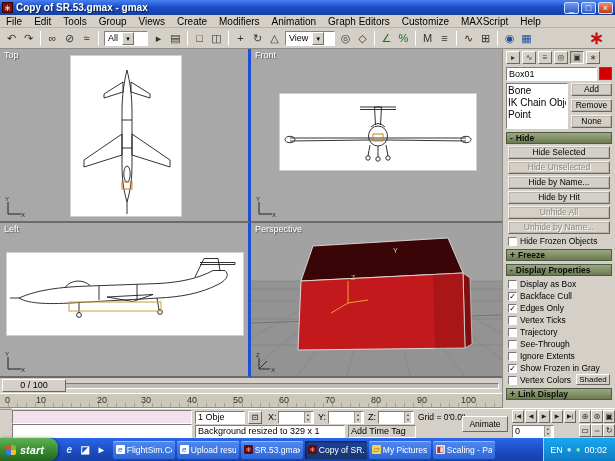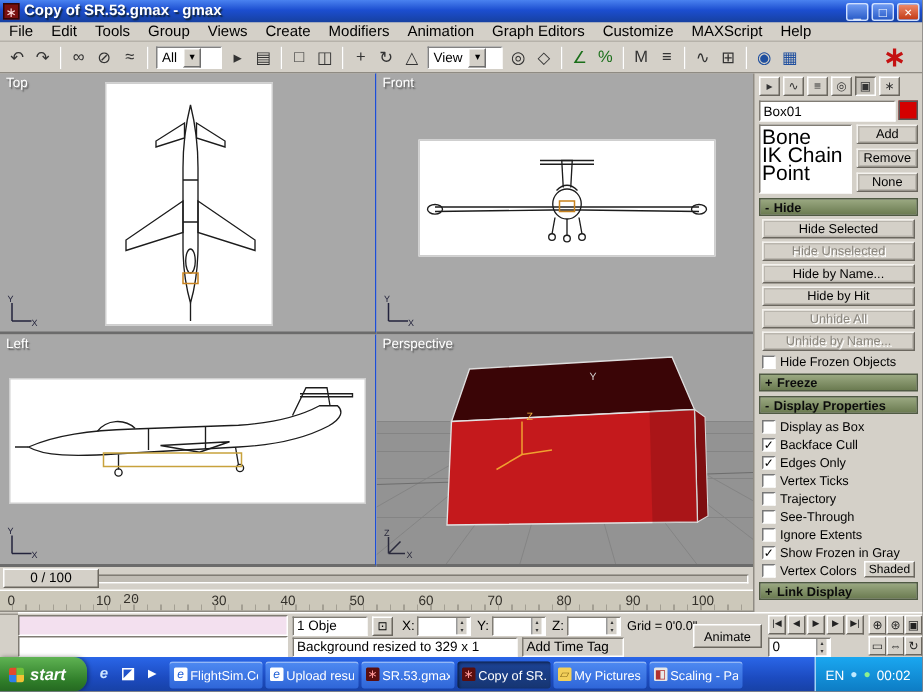--- a/index.html
+++ b/index.html
@@ -28,21 +28,21 @@
   .ti{width:17px;height:17px;display:flex;align-items:center;justify-content:center;color:#333;font-size:11px;}
   .ti.col{color:#1a6f1a;}
   .sep{width:1px;height:15px;background:#938f87;border-right:1px solid #fff;margin:0 3px;}
   .combo{height:15px;background:#fff;border:1px solid;border-color:#828282 #fff #fff #828282;
     display:flex;align-items:center;font-size:9px;padding-left:3px;margin:0 2px;}
   .combo .car{margin-left:4px;width:12px;height:13px;background:#d4d0c8;border:1px solid;
     border-color:#fff #6e6e6e #6e6e6e #fff;text-align:center;font-size:7px;line-height:12px;}
   #gmaxlogo{margin-left:auto;margin-right:8px;color:#c41111;font-size:18px;font-weight:bold;line-height:17px;}
 
   
-  .vp{position:absolute;background:#a8a8a8;overflow:hidden;border-right:1px solid #1d4ed8;border-bottom:2px solid #6b6b6b;}
+  .vp{position:absolute;background:#a8a8a8;overflow:hidden;border-right:3px solid #1d4ed8;border-bottom:2px solid #6b6b6b;}
   .vplabel{position:absolute;left:4px;top:1px;color:#fff;font-size:9px;text-shadow:1px 1px 1px rgba(0,0,0,.45);z-index:5;}
   .plate{position:absolute;background:#fff;border:1px solid #cfcfcf;}
   .tripod{position:absolute;left:4px;bottom:3px;z-index:4;}
 
   
   #timeslider{position:absolute;left:0;top:378px;width:502px;height:32px;background:#d4d0c8;border-bottom:1px solid #9a968e;}
   #tsgroove{position:absolute;left:2px;top:5px;width:497px;height:6px;background:#c0bcb4;
     border:1px solid;border-color:#807c74 #fff #fff #807c74;}
   #tshandle{position:absolute;left:2px;top:1px;width:64px;height:13px;background:#d4d0c8;
     border:1px solid;border-color:#fff #6b675f #6b675f #fff;font-size:9px;text-align:center;line-height:11px;}
@@ -58,21 +58,21 @@
   #cptabs{display:flex;gap:2px;margin-bottom:2px;}
   .cptab{width:14px;height:13px;background:#d4d0c8;border:1px solid;border-color:#fff #6b675f #6b675f #fff;
     font-size:8px;text-align:center;line-height:11px;color:#333;}
   .cptab.active{border-color:#6b675f #fff #fff #6b675f;background:#c6c2ba;}
   #namerow{display:flex;align-items:center;gap:2px;height:15px;margin-bottom:2px;}
   #objname{flex:1;height:14px;background:#fff;border:1px solid;border-color:#807c74 #fff #fff #807c74;
     font-size:9px;padding:1px 2px;}
   #objcolor{width:13px;height:13px;border:1px solid #555;}
   #catrow{display:flex;gap:3px;margin-bottom:2px;}
   #catlist{width:62px;height:46px;background:#fff;border:1px solid;border-color:#807c74 #fff #fff #807c74;
-    font-size:14px;padding:1px;overflow:hidden;}
+    font-size:10px;padding:1px;overflow:hidden;}
   .catitem{height:12px;line-height:12px;white-space:nowrap;overflow:hidden;}
   #catbtns{display:flex;flex-direction:column;gap:3px;flex:1;}
   .cpbtn{height:13px;background:#d4d0c8;border:1px solid;border-color:#f4f2ee #6b675f #6b675f #f4f2ee;
     box-shadow:inset 0 0 0 1px #b9b5ad;text-align:center;font-size:8.5px;line-height:11px;overflow:hidden;white-space:nowrap;}
   .cpbtn.dis{color:#8a867e;text-shadow:1px 1px 0 #fff;}
   .roll{height:12px;margin:3px 0 2px 0;background:linear-gradient(#9aa881,#6b7b51);border:1px solid #4f5a43;
     display:flex;align-items:center;font-size:8.5px;font-weight:bold;color:#0c0c0c;padding:0 3px;gap:3px;}
   .cb{display:flex;align-items:flex-end;height:11px;font-size:8.5px;gap:3px;white-space:nowrap;}
   .bx{width:9px;height:9px;background:#fff;border:1px solid;border-color:#777 #fff #fff #777;
     font-size:8px;line-height:8px;text-align:center;color:#000;flex:0 0 auto;}
@@ -288,22 +288,22 @@
     </svg>
   </div>
 
   <div id="timeslider">
     <div id="tsgroove"></div>
     <div id="tshandle">0 / 100</div>
   </div>
 
   <div id="trackbar">
     <span class="tick" style="left:5px;">0</span>
-    <span class="tick" style="left:64px;">10</span>
-    <span class="tick" style="left:82px;font-family:Liberation Mono, monospace;">20</span>
+    <span class="tick" style="left:36px;">10</span>
+    <span class="tick" style="left:97px;">20</span>
     <span class="tick" style="left:141px;">30</span>
     <span class="tick" style="left:187px;">40</span>
     <span class="tick" style="left:233px;">50</span>
     <span class="tick" style="left:279px;">60</span>
     <span class="tick" style="left:325px;">70</span>
     <span class="tick" style="left:371px;">80</span>
     <span class="tick" style="left:417px;">90</span>
     <span class="tick" style="left:461px;">100</span>
     <div class="ticks"></div>
   </div>

